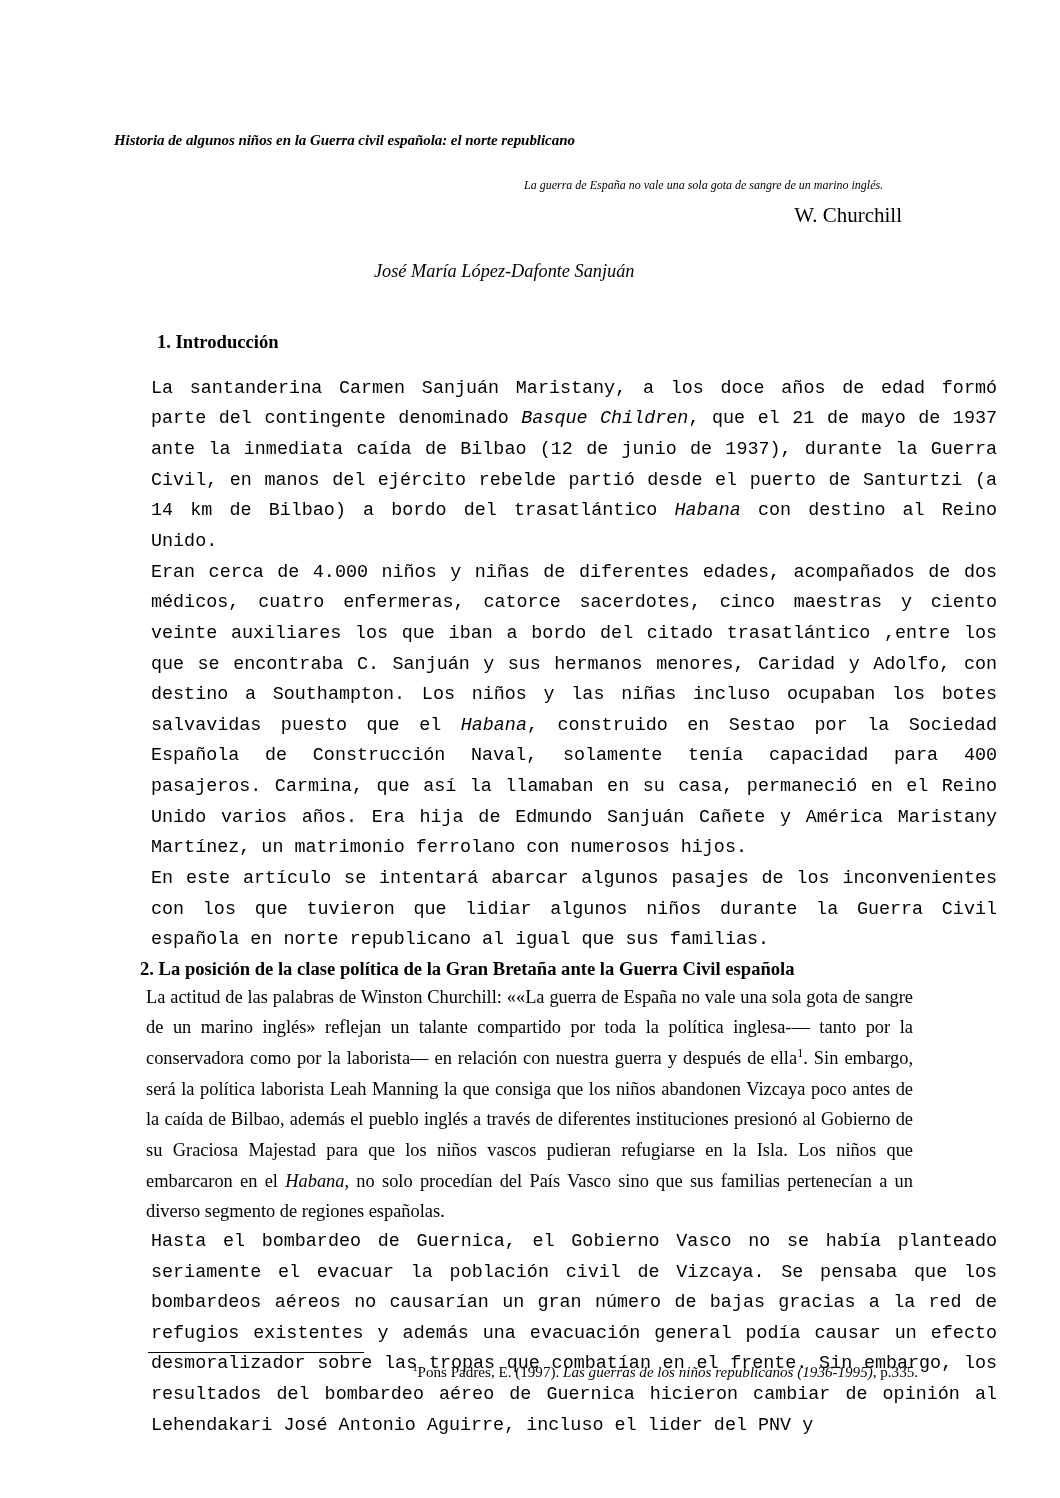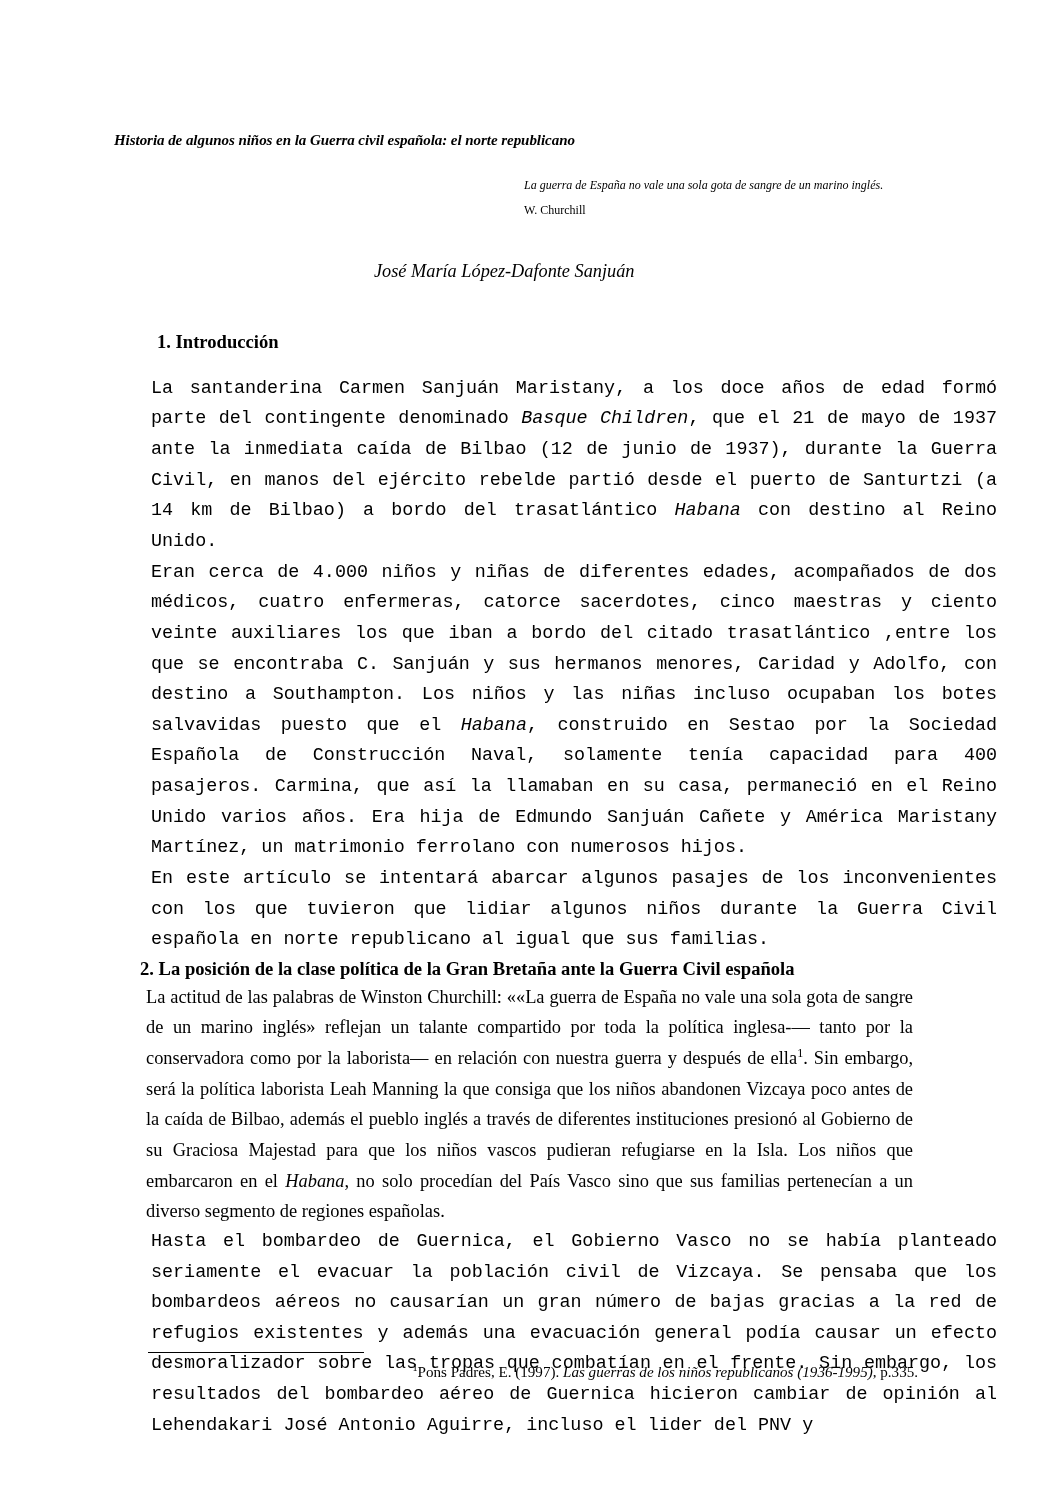--- a/index.html
+++ b/index.html
@@ -43,21 +43,22 @@
     width: 378px;
   }
   .epigraph-quote {
     font-style: italic;
     font-size: 12px;
     line-height: 1.5;
     text-align: left;
   }
   .epigraph-attrib {
     margin-top: 9px;
-    font-size: 12px;
+    font-size: 21px;
+    text-align: right;
     line-height: 1.2;
   }
 
   
   .author {
     position: absolute;
     left: 374px;
     top: 261px;
     font-style: italic;
     font-size: 18.3px;

